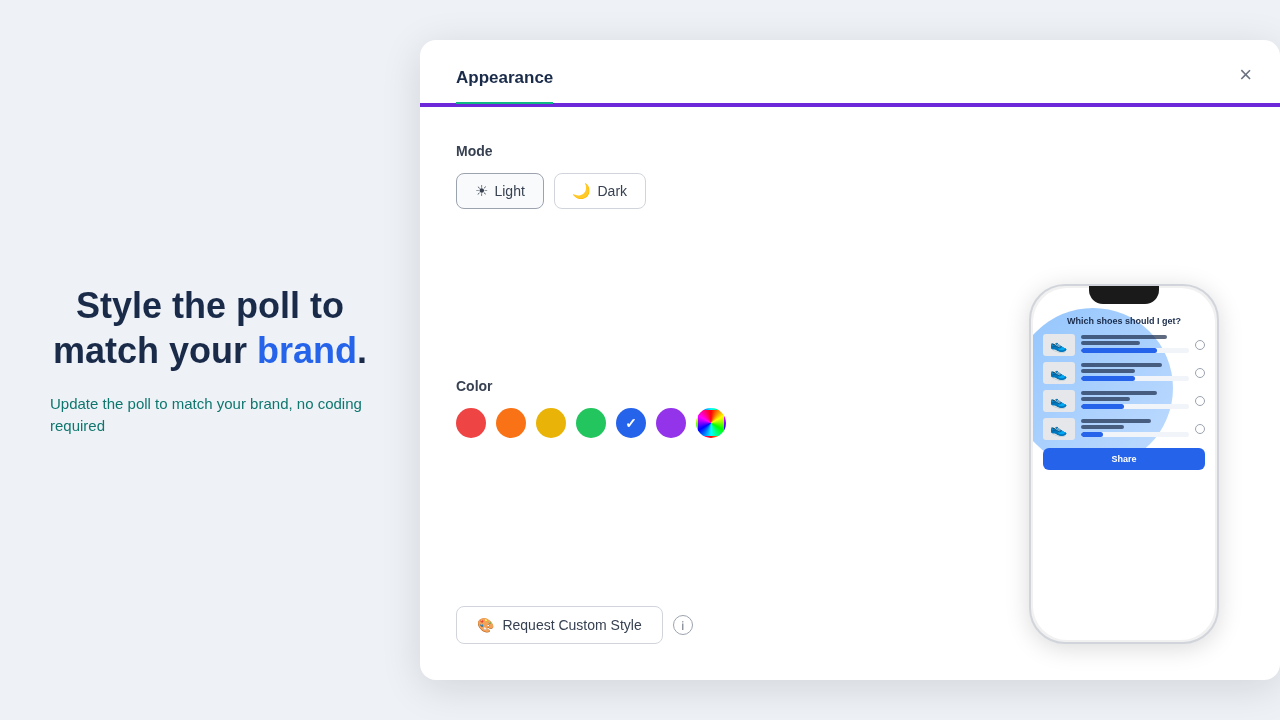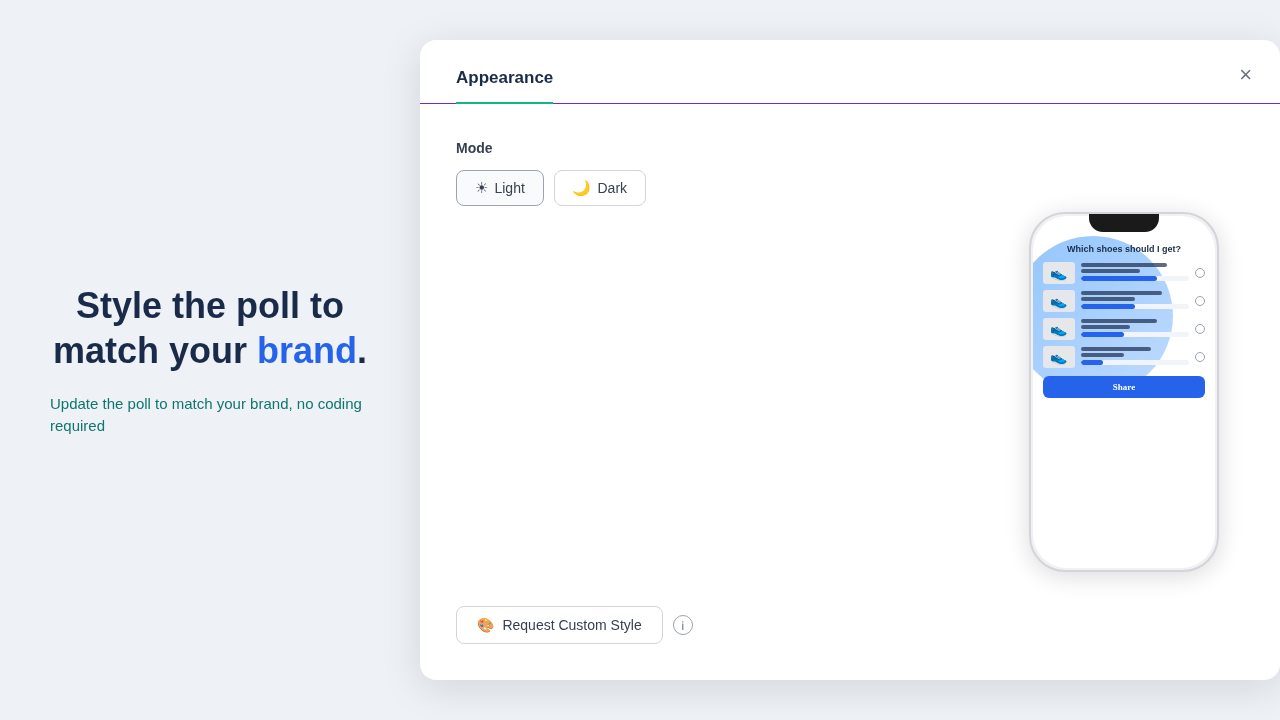--- a/index.html
+++ b/index.html
@@ -45,21 +45,21 @@
       border-radius: 16px;
       box-shadow: 0 8px 40px rgba(0,0,0,0.12);
       display: flex;
       flex-direction: column;
       position: relative;
       min-height: 640px;
     }
 
     .modal-header {
       padding: 28px 36px 0;
-      border-bottom: 1px solid #6d28d9;
+      border-bottom: 4px solid #6d28d9;
     }
 
     .modal-tab {
       display: inline-block;
       font-size: 17px;
       font-weight: 600;
       color: #1a2b4a;
       padding-bottom: 14px;
       border-bottom: 2.5px solid #10b981;
       margin-bottom: -1px;
@@ -184,21 +184,21 @@
       color: #6b7280;
       font-size: 12px;
       cursor: pointer;
     }
 
     
     .phone-mockup {
       width: 240px;
       flex-shrink: 0;
       display: flex;
-      align-items: center;
+      align-items: flex-end;
       justify-content: center;
     }
 
     .phone-outer {
       width: 190px;
       height: 360px;
       border-radius: 36px;
       background: #f1f1f1;
       border: 2px solid #d1d5db;
       box-shadow: 0 4px 24px rgba(0,0,0,0.15);
@@ -317,21 +317,20 @@
       background: #2563eb;
       color: white;
       border: none;
       border-radius: 6px;
       padding: 6px 20px;
       font-size: 9px;
       font-weight: 600;
       width: 100%;
       margin-top: 8px;
       cursor: pointer;
-      font-family: Liberation Serif, serif;
     }
 
     .modal-footer {
       padding: 20px 36px;
       display: flex;
       justify-content: flex-end;
       border-top: 1px solid #f1f5f9;
     }
 
     .save-btn {
@@ -377,20 +376,32 @@
             <span class="icon">☀</span>
             <span>Light</span>
           </button>
           <button class="mode-btn">
             <span class="icon">🌙</span>
             <span>Dark</span>
           </button>
         </div>
       </div>
 
+      <div>
+        <div class="section-label">Color</div>
+        <div class="color-swatches">
+          <div class="swatch" style="background:#ef4444;"></div>
+          <div class="swatch" style="background:#f97316;"></div>
+          <div class="swatch" style="background:#eab308;"></div>
+          <div class="swatch" style="background:#22c55e;"></div>
+          <div class="swatch selected" style="background:#2563eb;"></div>
+          <div class="swatch" style="background:#9333ea;"></div>
+          <div class="swatch" style="background: conic-gradient(red, yellow, lime, cyan, blue, magenta, red);"></div>
+        </div>
+      </div>
 
       <div class="custom-theme-row">
         <button class="custom-theme-btn">
           <span>🎨</span>
           <span>Request Custom Style</span>
         </button>
         <div class="info-icon">ℹ</div>
       </div>
 
     </div>

